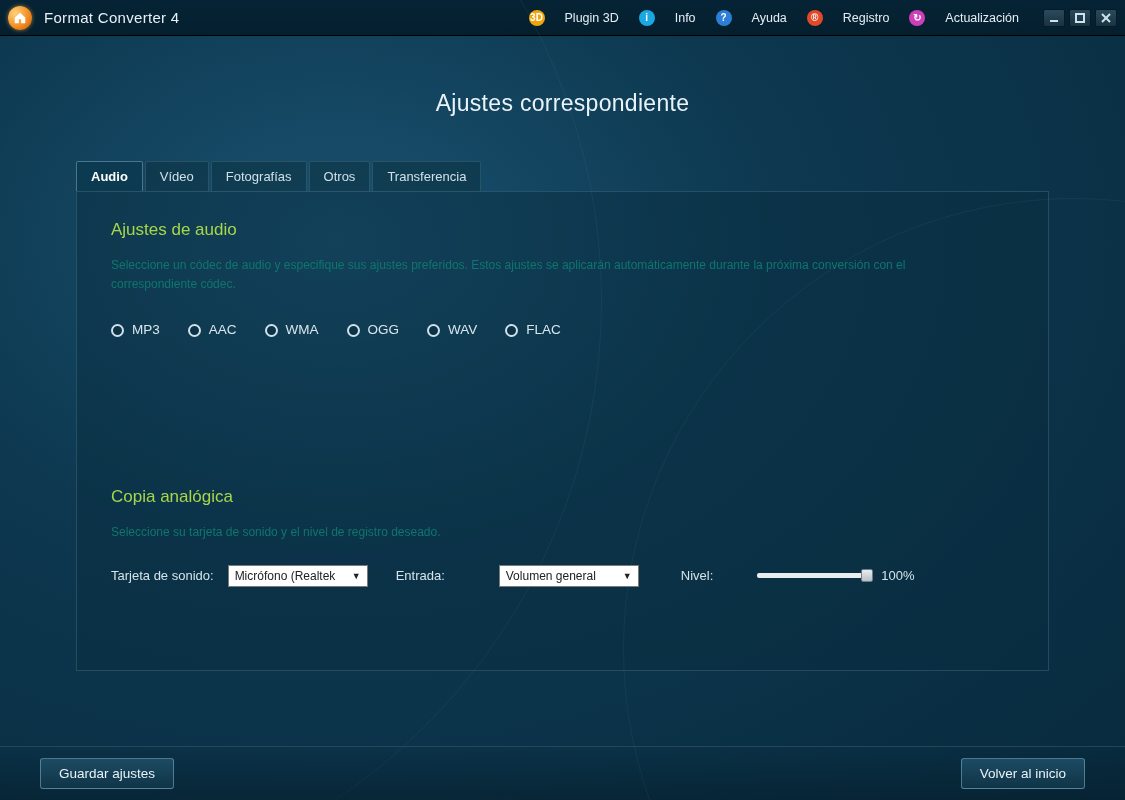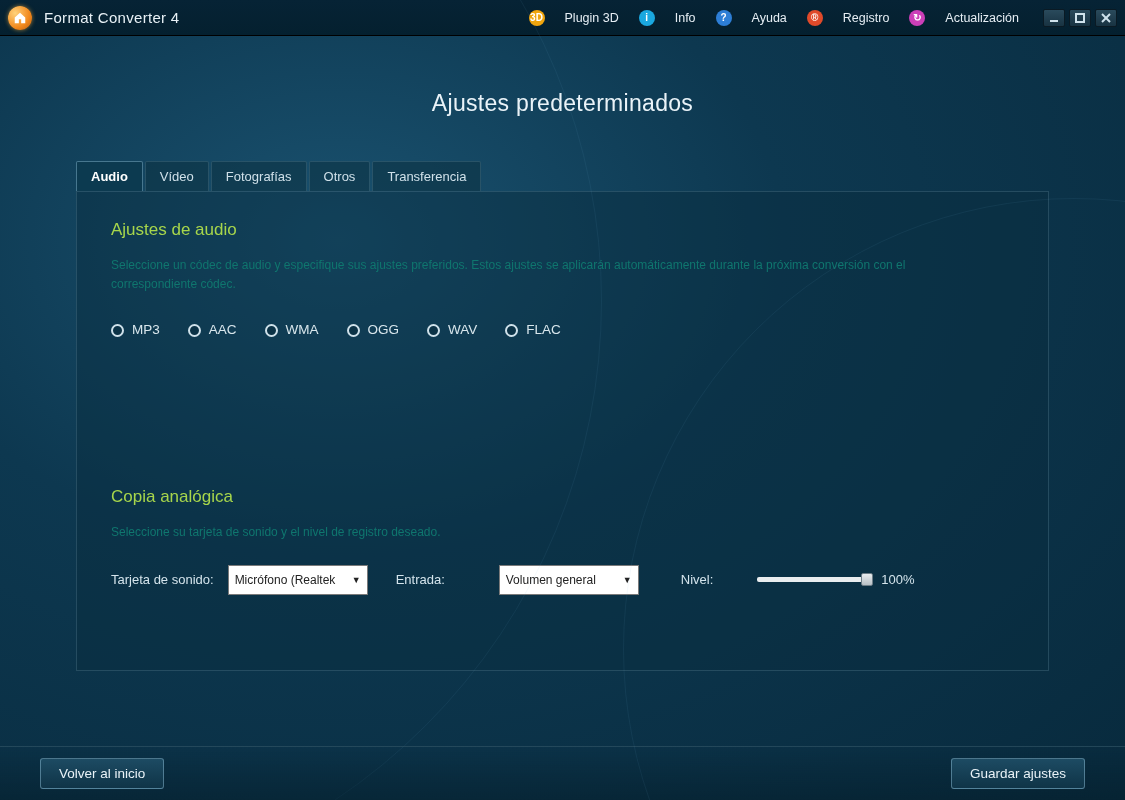--- a/index.html
+++ b/index.html
@@ -94,21 +94,21 @@
     border:2px solid #cfe1ea; background:#0b3246;
   }
 
   .analog-section { margin-top:150px; }
   .analog-row {
     display:flex; align-items:center; gap:14px; margin-top:22px;
     font-size:13px; color:#d4e4ec;
   }
   .sel {
     background:#fff; color:#222; font-size:12px;
-    border:1px solid #7a7a7a; padding:2px 6px; height:30px;
+    border:1px solid #7a7a7a; padding:2px 6px; height:22px;
     display:flex; align-items:center; justify-content:space-between;
     min-width:140px; cursor:pointer;
   }
   .sel .caret { margin-left:8px; font-size:9px; }
 
   .slider-wrap { display:flex; align-items:center; gap:14px; margin-left:30px; }
   .slider-track {
     width:110px; height:5px; background:#e9edef; border-radius:2px;
     position:relative;
   }
@@ -179,21 +179,21 @@
     </div>
     <div class="win-btn">
       <svg viewBox="0 0 10 10">
           <line x1="1" y1="1" x2="9" y2="9"></line>
           <line x1="9" y1="1" x2="1" y2="9"></line>
         </svg>
     </div>
   </div>
 </div>
 
-<div class="page-heading">Ajustes predeterminados</div>
+<div class="page-heading">Ajustes correspondiente</div>
 
 <div class="tabs-wrap">
   <div class="tabrow">
     <div class="tab active">Audio</div>
     <div class="tab">Vídeo</div>
     <div class="tab">Fotografías</div>
     <div class="tab">Otros</div>
     <div class="tab">Transferencia</div>
   </div>
 
@@ -251,15 +251,15 @@
             <div class="slider-thumb"></div>
           </div>
           <span>100%</span>
         </div>
       </div>
     </div>
   </div>
 </div>
 
 <div class="footer">
+  <button class="btn">Guardar ajustes</button>
   <button class="btn">Volver al inicio</button>
-  <button class="btn">Guardar ajustes</button>
 </div>
 
 </body></html>

